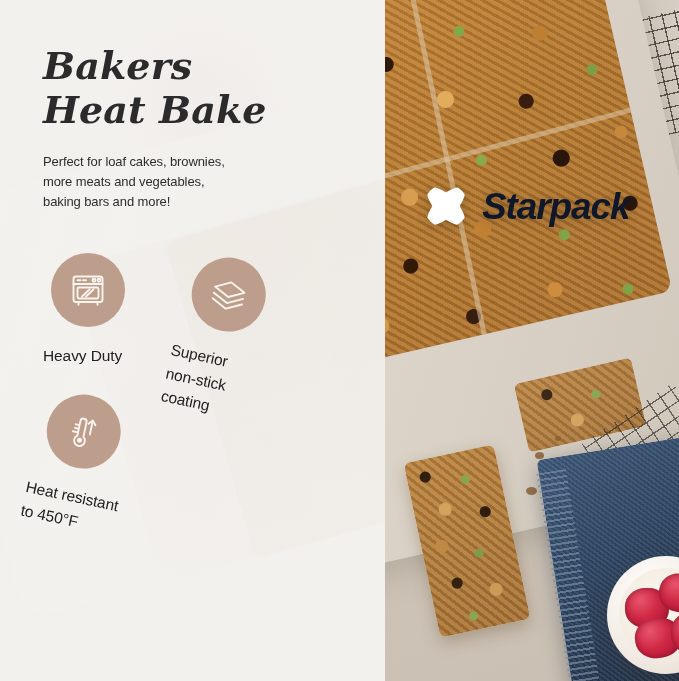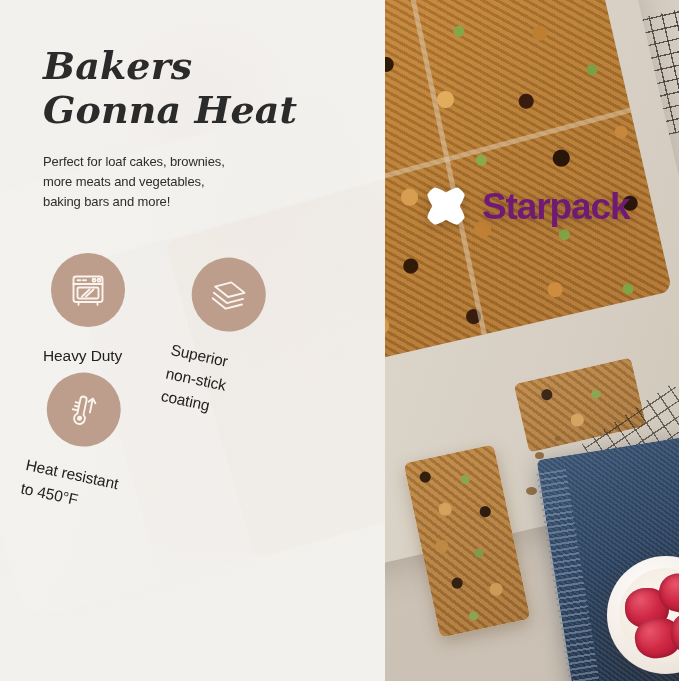--- a/index.html
+++ b/index.html
@@ -77,20 +77,21 @@
     font-size:13px;line-height:1.52;color:#2d2d2d;
     font-weight:400;margin:0;letter-spacing:-.1px;
   }
   .subhead .sh-line{display:block;white-space:nowrap;}
 
   
   .features{
     position:relative;z-index:3;
     margin:42px 0 0 43px;width:320px;
     display:grid;grid-template-columns:145px 175px;
+    row-gap:22px;
   }
   .feature{display:block;}
   .f-circle{
     width:74px;height:74px;border-radius:50%;
     background:#bd9d8c;
     display:flex;align-items:center;justify-content:center;
     margin-left:8px;
   }
   .f-circle svg{display:block;}
   .f-label{
@@ -247,22 +248,22 @@
 
   
   .brand{
     position:absolute;left:38px;top:183px;z-index:6;
     display:flex;align-items:center;gap:13px;
     filter:drop-shadow(0 2px 6px rgba(0,0,0,.22));
   }
   .brand-mark{width:46px;height:46px;flex:0 0 auto;}
   .brand-name{
     font-family:"Liberation Sans", sans-serif;
-    font-size:37px;font-weight:700;color:#701a75;
-    letter-spacing:-1.1px;line-height:1;
+    font-size:37px;font-weight:700;color:#0f172a;
+    letter-spacing:-1.1px;line-height:1;font-style:italic;
   }
 </style>
 </head>
 <body>
 
 <div class="canvas">
 
   <div class="left-panel">
 
     <div class="ghost">
@@ -270,21 +271,21 @@
       <div class="g-pan"></div>
       <div class="g-pan2"></div>
       <div class="g-granola"></div>
       <div class="g-wash"></div>
       <div class="g-wash2"></div>
     </div>
 
     <div class="left-content">
       <h1 class="headline">
         <span class="hl-line">Bakers</span>
-        <span class="hl-line">Gonna Heat</span>
+        <span class="hl-line">Heat Bake</span>
       </h1>
       <p class="subhead">
         <span class="sh-line">Perfect for loaf cakes, brownies,</span>
         <span class="sh-line">more meats and vegetables,</span>
         <span class="sh-line">baking bars and more!</span>
       </p>
     </div>
 
     <div class="features">
 

